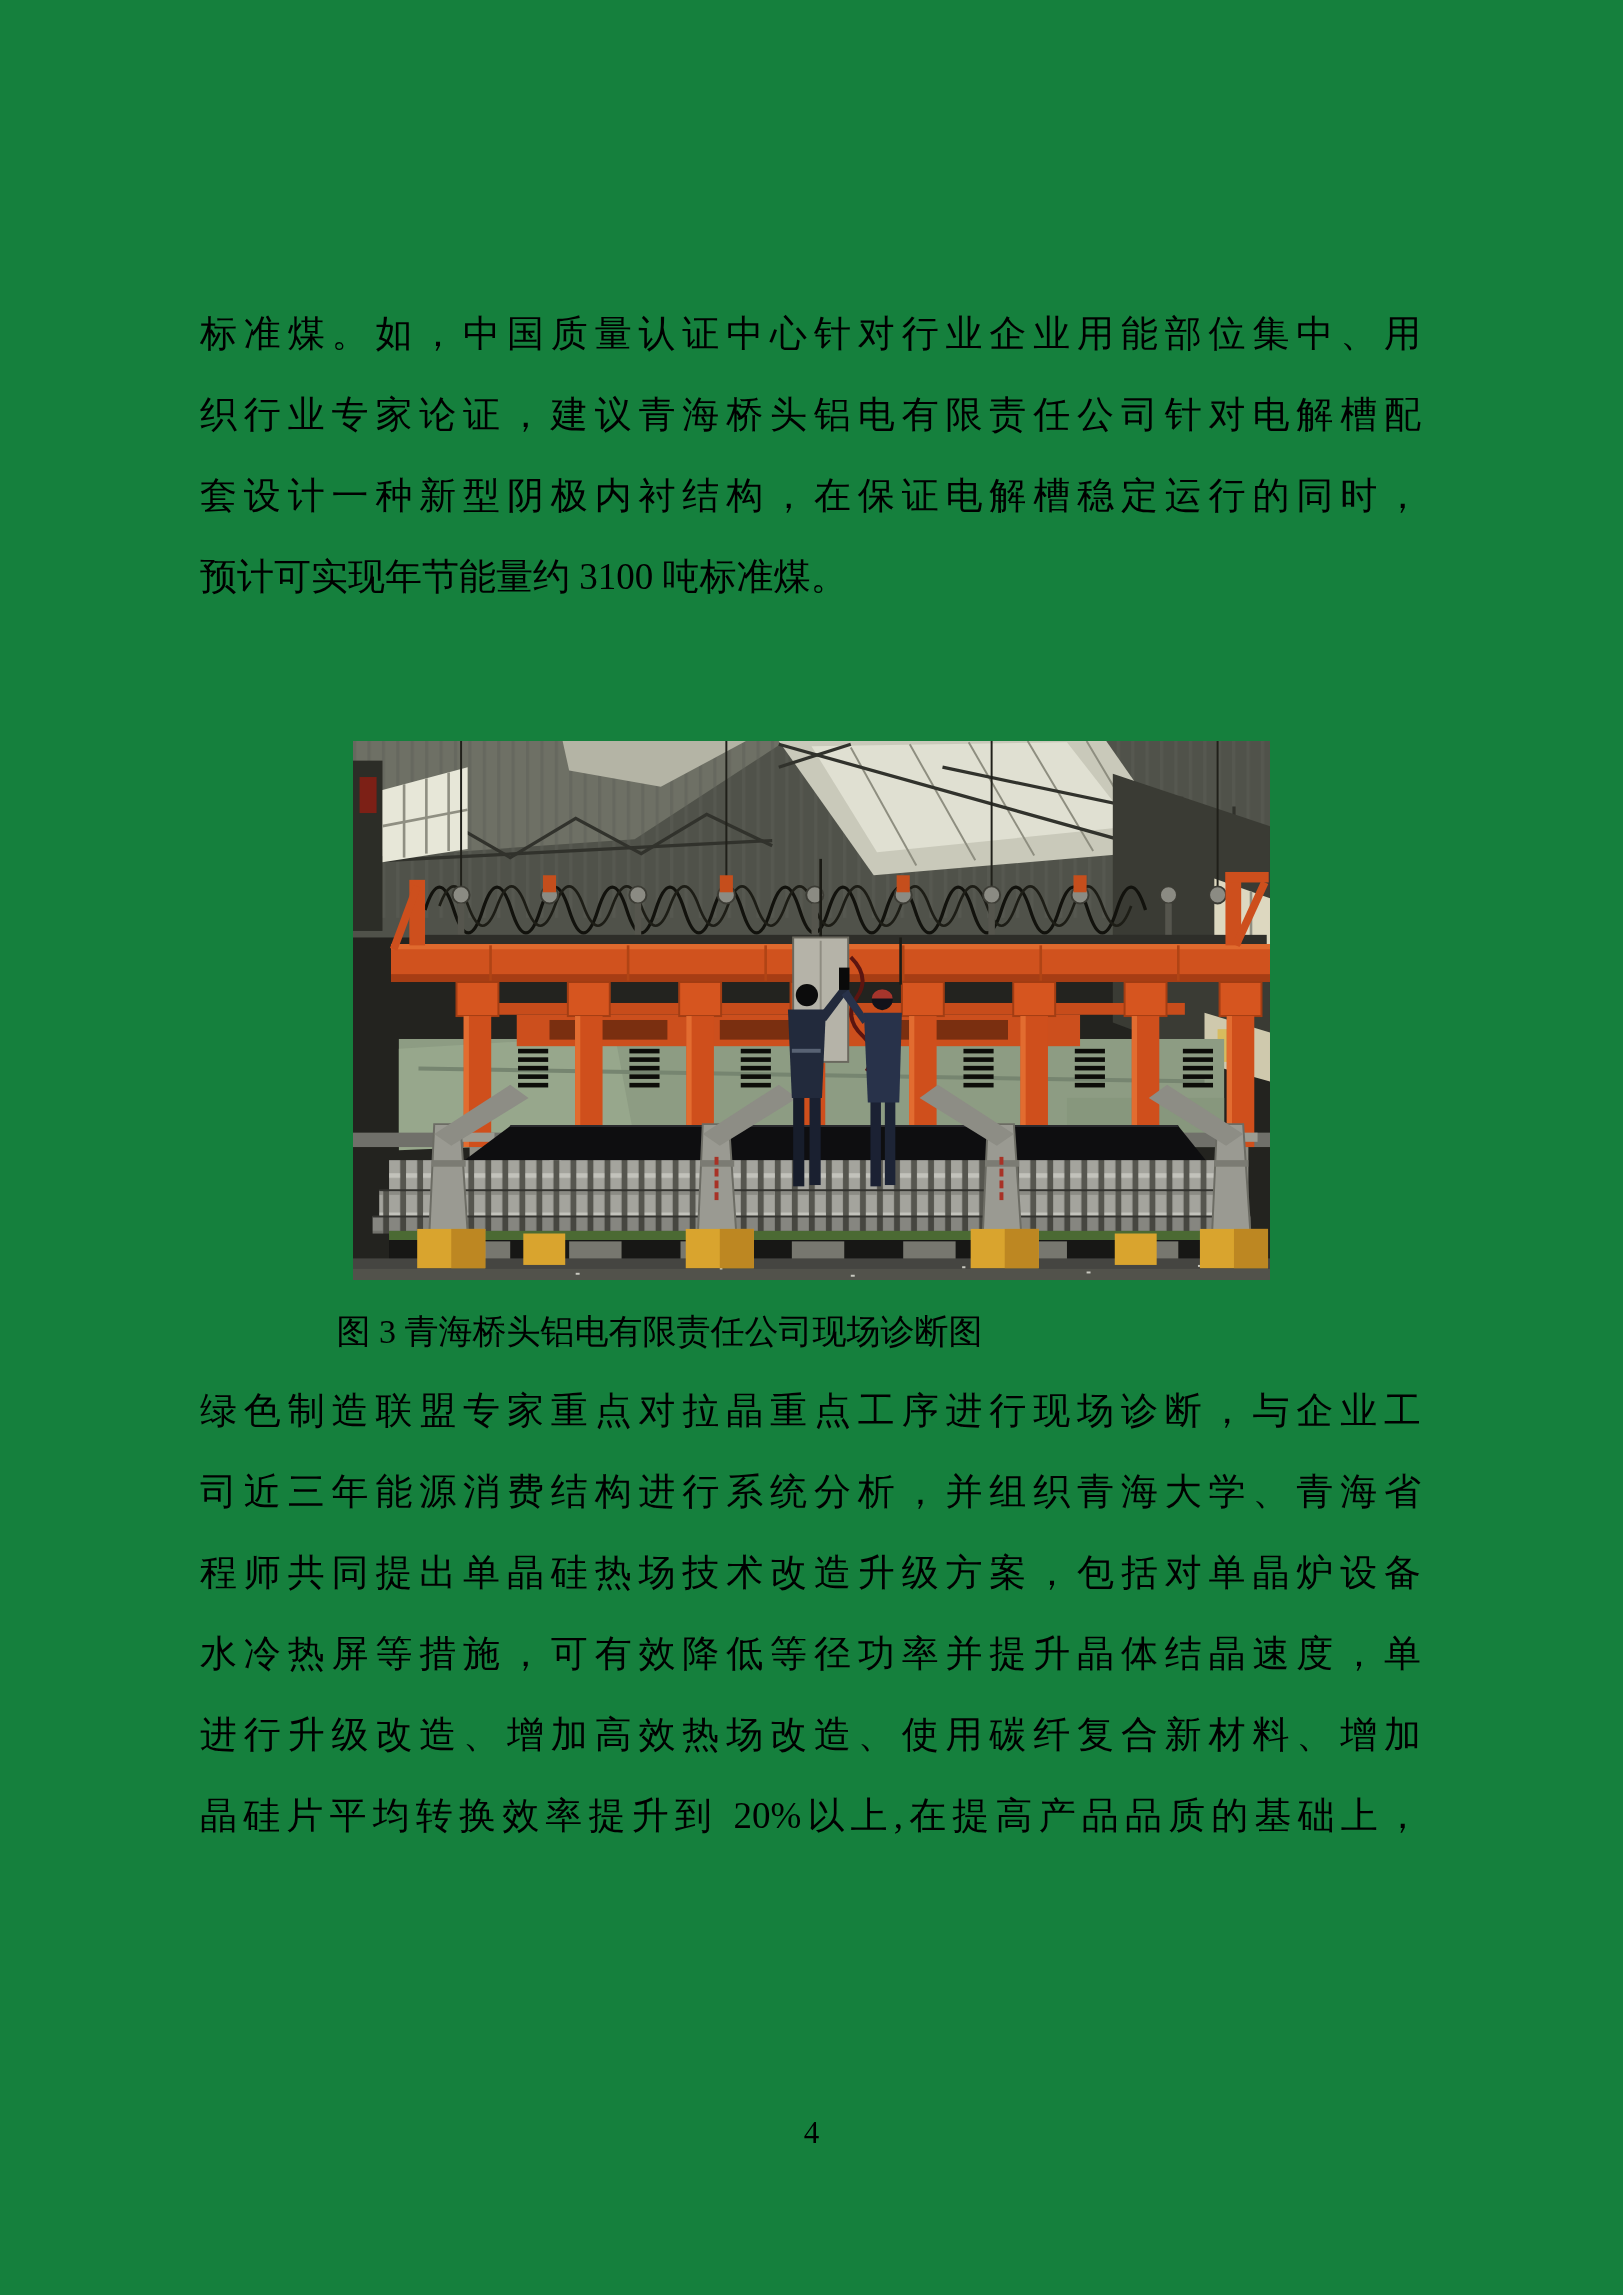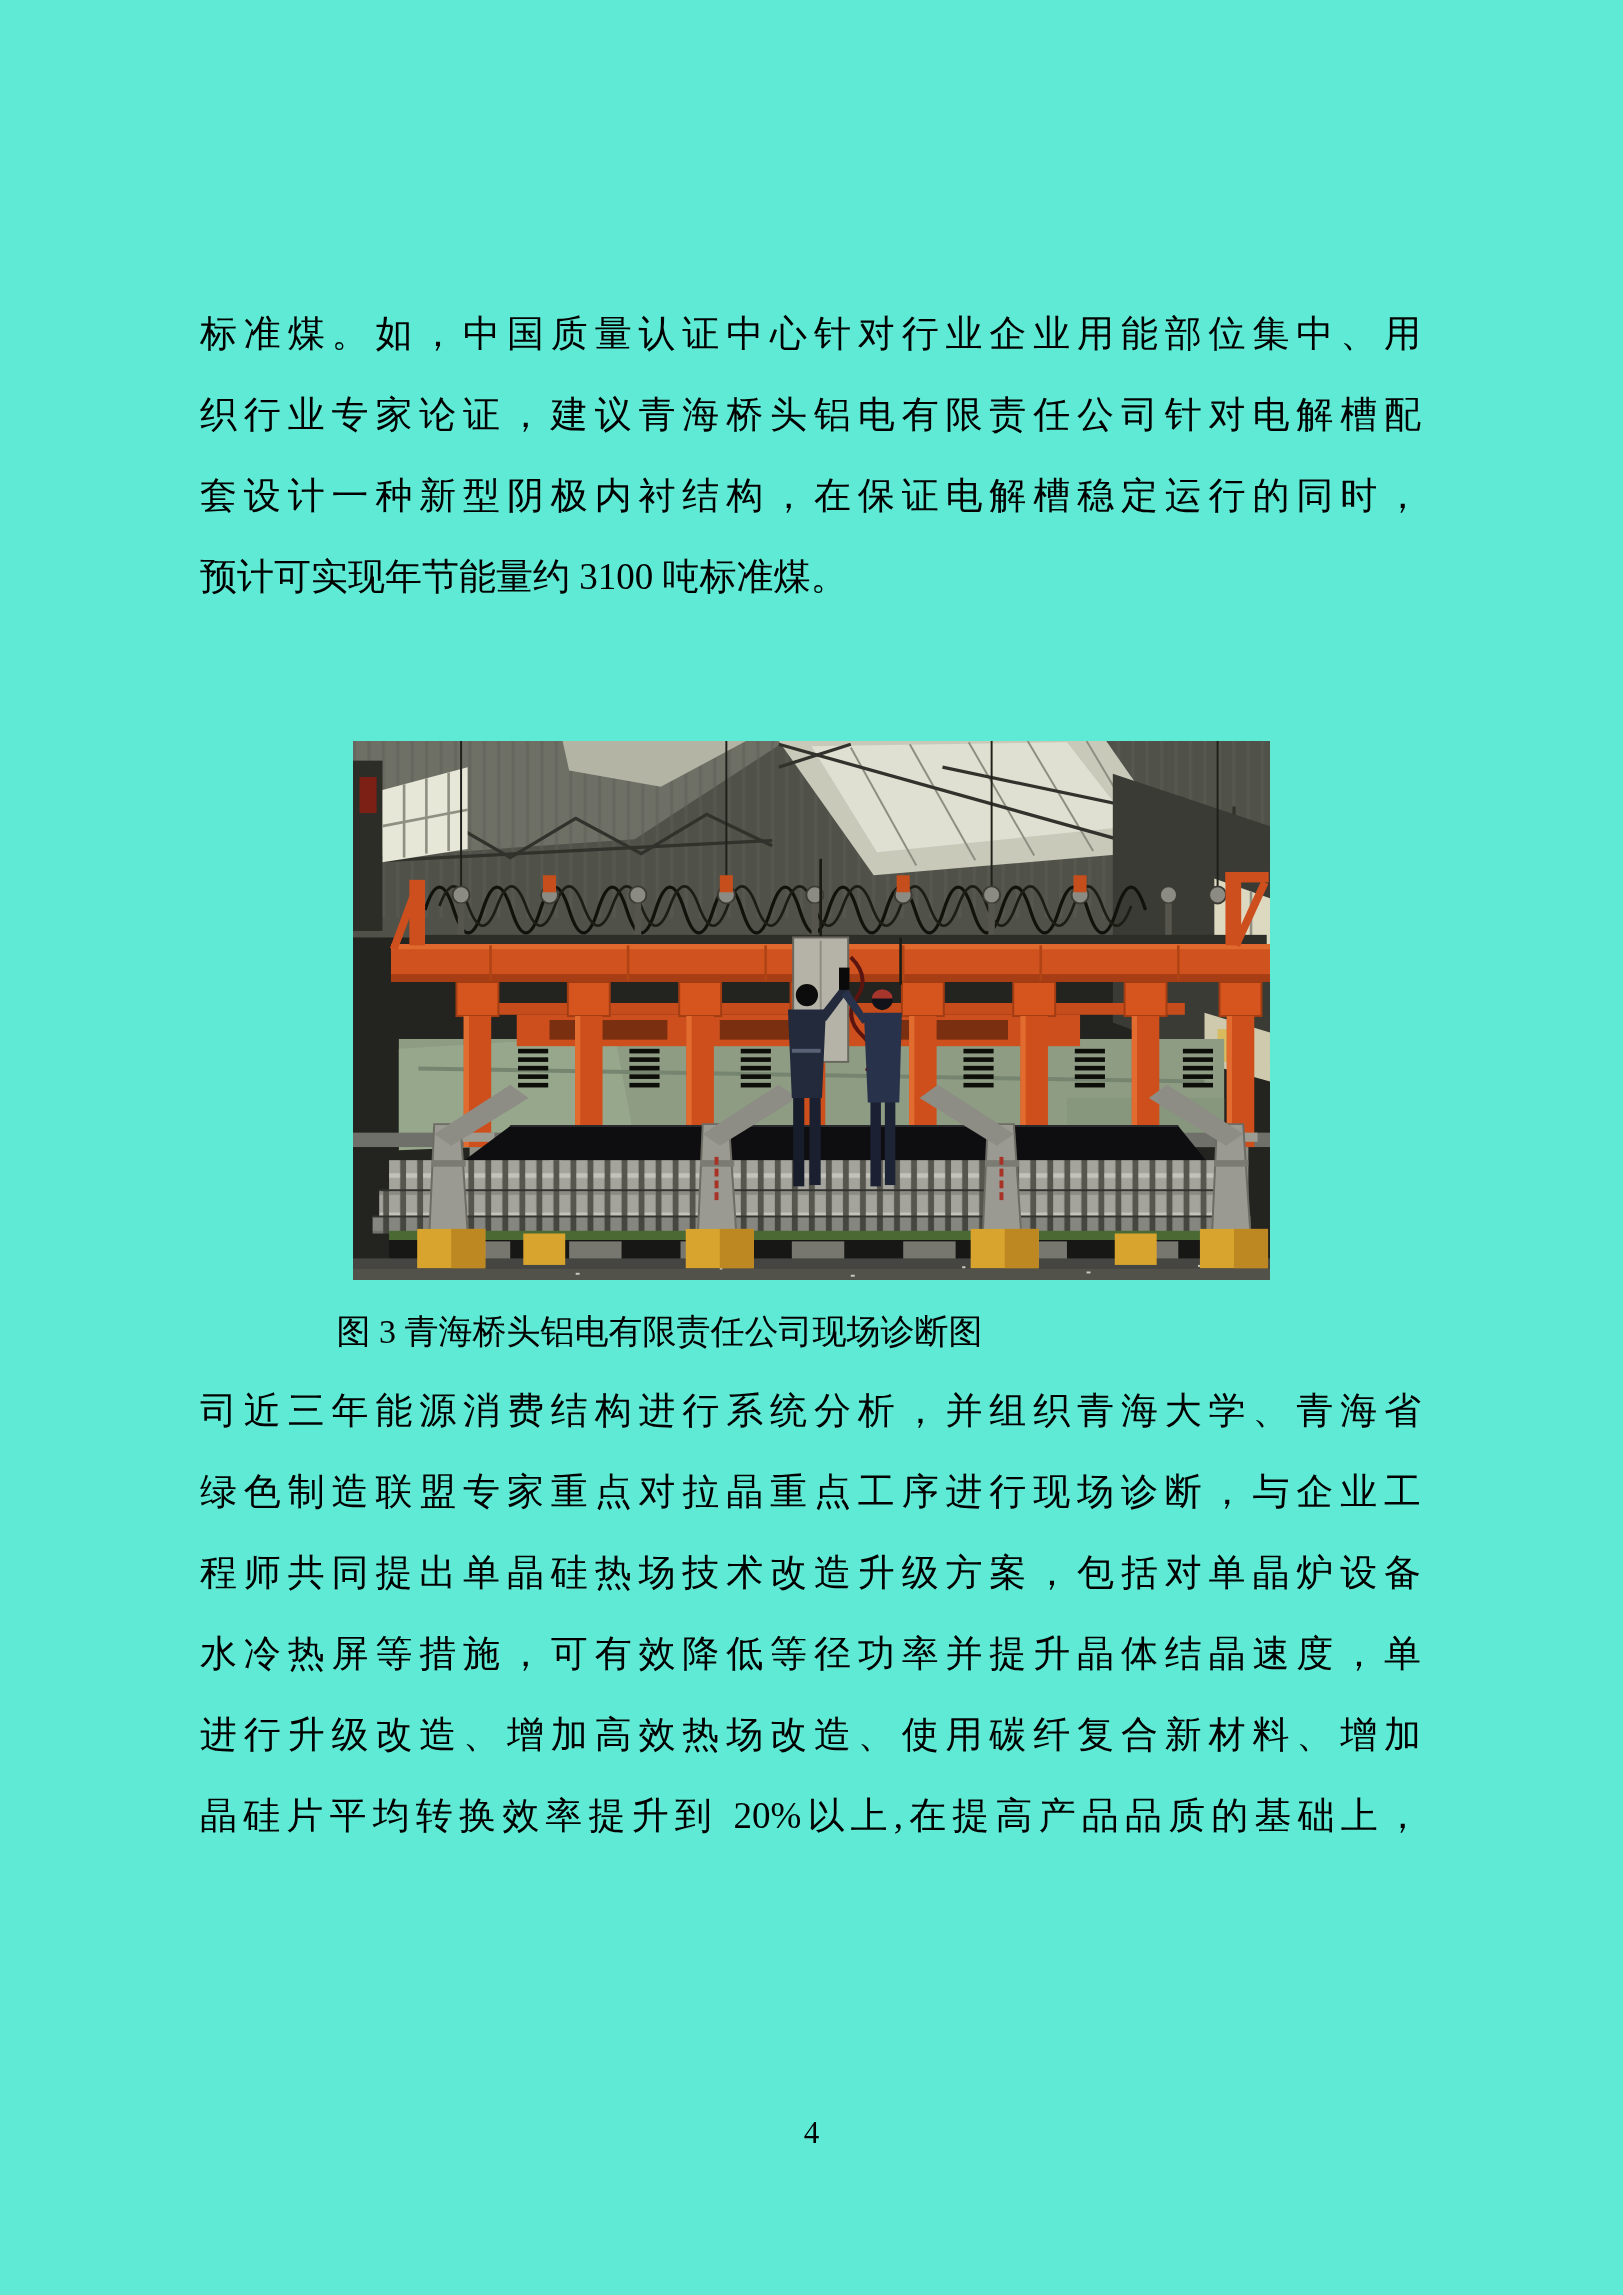--- a/index.html
+++ b/index.html
@@ -1,19 +1,19 @@
 <!DOCTYPE html>
 <html style="font-size:10.5px"><head>
 <meta charset="utf-8">
 <style>
   html,body{margin:0;padding:0;background:#ffffff;}
   .page{
     position:relative;
     width:1623px;height:2295px;
-    background:#5eead4;
+    background:#15803d;
     font-family:"Liberation Serif","DejaVu Serif",serif;
     color:#000;
     overflow:hidden;
   }
   .para{position:absolute;left:200px;width:1221px;}
   .para .line{
     height:81px;line-height:81px;font-size:37px;
     white-space:nowrap;
   }
   .para .line.jf{
@@ -384,22 +384,22 @@
             <polygon points="786,425 756,380 746,388 778,432" fill="#28324a"></polygon>
             <line x1="836" y1="300" x2="836" y2="372" stroke="#1c1c16" stroke-width="4"></line>
           </g>
         </g>
       </svg>
     </div>
     <figcaption class="caption">图 3 青海桥头铝电有限责任公司现场诊断图</figcaption>
   </figure>
 
   <div class="para" id="para2">
+    <div class="line jf">绿色制造联盟专家重点对拉晶重点工序进行现场诊断，与企业工</div>
     <div class="line jf">司近三年能源消费结构进行系统分析，并组织青海大学、青海省</div>
-    <div class="line jf">绿色制造联盟专家重点对拉晶重点工序进行现场诊断，与企业工</div>
     <div class="line jf">程师共同提出单晶硅热场技术改造升级方案，包括对单晶炉设备</div>
     <div class="line jf">水冷热屏等措施，可有效降低等径功率并提升晶体结晶速度，单</div>
     <div class="line jf">进行升级改造、增加高效热场改造、使用碳纤复合新材料、增加</div>
     <div class="line jf">晶硅片平均转换效率提升到 20%以上,在提高产品品质的基础上，</div>
   </div>
 
   <div class="page-number">4</div>
 
 </div>
 

